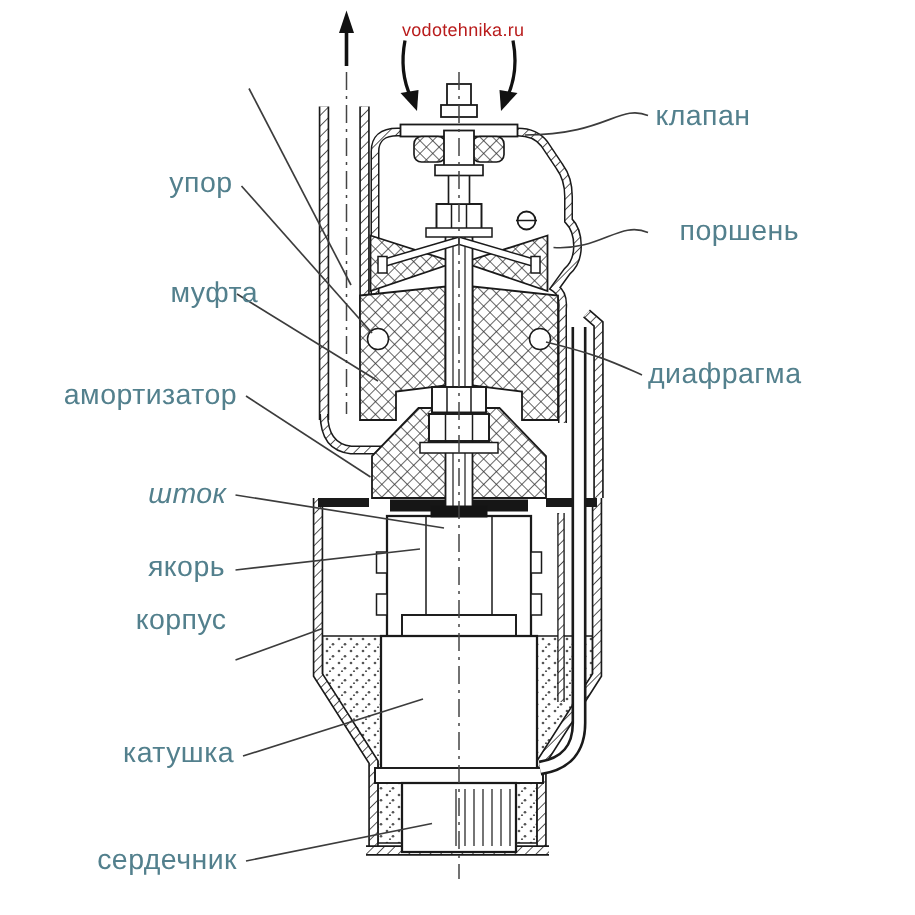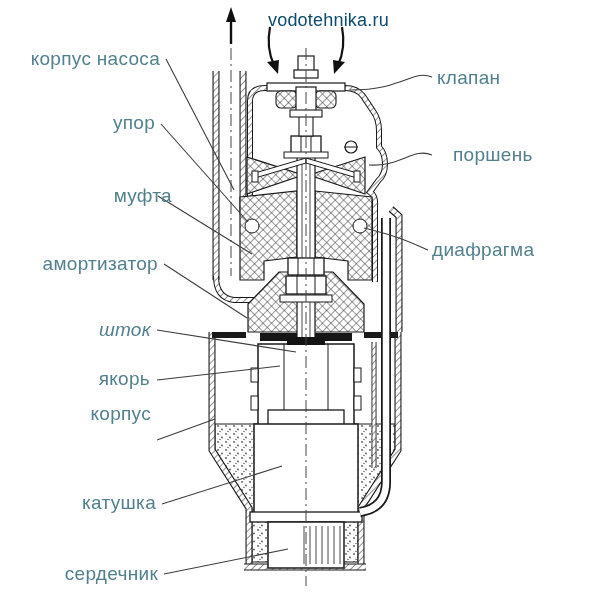--- a/index.html
+++ b/index.html
@@ -2,21 +2,21 @@
 <html><head>
 <meta charset="utf-8">
 <style>
   html,body{margin:0;padding:0;background:#fff;}
   .stage{position:relative;width:610px;height:610px;background:#ffffff;overflow:hidden;
          font-family:"Liberation Sans", sans-serif;}
   .diagram-svg{position:absolute;left:0;top:0;}
   .label{position:absolute;font-size:19px;line-height:24px;color:#53808d;
          white-space:nowrap;letter-spacing:.3px;}
   .label.left-col{text-align:right;}
-  .watermark{position:absolute;font-size:18px;line-height:16px;color:#0c4a6e;
+  .watermark{position:absolute;font-size:12px;line-height:16px;color:#b91c1c;
              letter-spacing:.2px;white-space:nowrap;}
 </style>
 </head>
 <body>
 
 <div class="stage">
 
   <svg class="diagram-svg" width="610" height="610" viewBox="0 0 610 610">
     <defs>
       <pattern id="hatch" width="5" height="5" patternUnits="userSpaceOnUse" patternTransform="rotate(45)">
@@ -179,21 +179,20 @@
       <path d="M162,504 L282,466"></path>
       <path d="M164,574 L288,549"></path>
       <path d="M432,77 C413,69 404,90 350,90"></path>
       <path d="M432,155 C413,147 401,167 369,165"></path>
       <path d="M428,250 C412,243 401,237 364,228"></path>
     </g>
   </svg>
 
   <div class="watermark" style="left:268px;top:12px;">vodotehnika.ru</div>
 
-  <div class="label left-col" style="right:450px;top:47px;">корпус насоса</div>
   <div class="label left-col" style="right:455px;top:111px;">упор</div>
   <div class="label left-col" style="right:438px;top:184px;">муфта</div>
   <div class="label left-col" style="right:452px;top:252px;">амортизатор</div>
   <div class="label left-col" style="right:459px;top:318px;font-style:italic;">шток</div>
   <div class="label left-col" style="right:460px;top:367px;">якорь</div>
   <div class="label left-col" style="right:459px;top:402px;margin-left:44px;">корпус</div>
   <div class="label left-col" style="right:454px;top:491px;text-align:right;">катушка</div>
   <div class="label left-col" style="right:452px;top:562px;">сердечник</div>
 
   <div class="label" style="left:437px;top:66px;">клапан</div>

